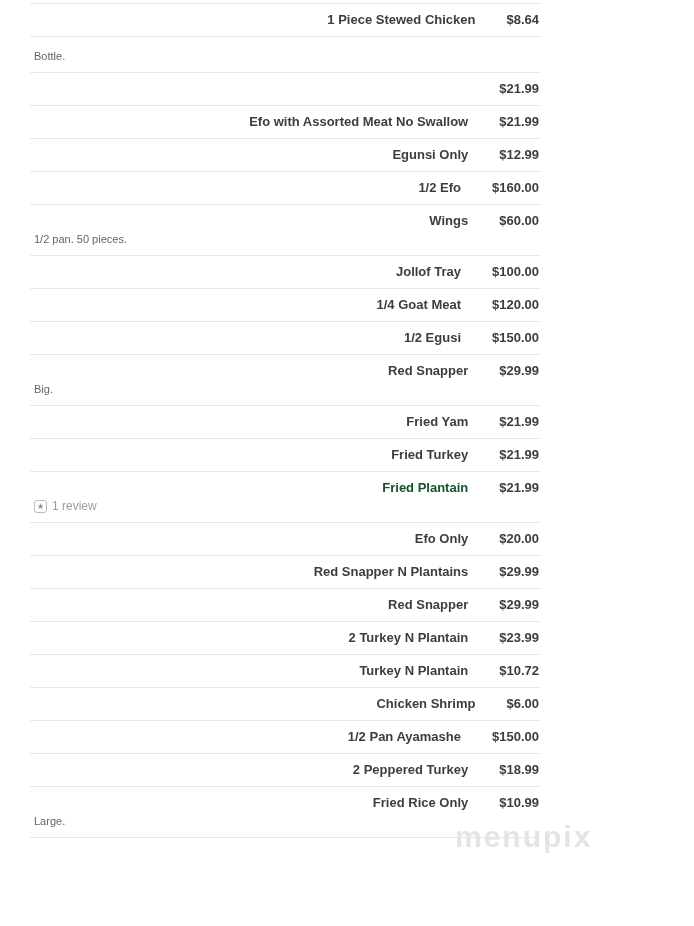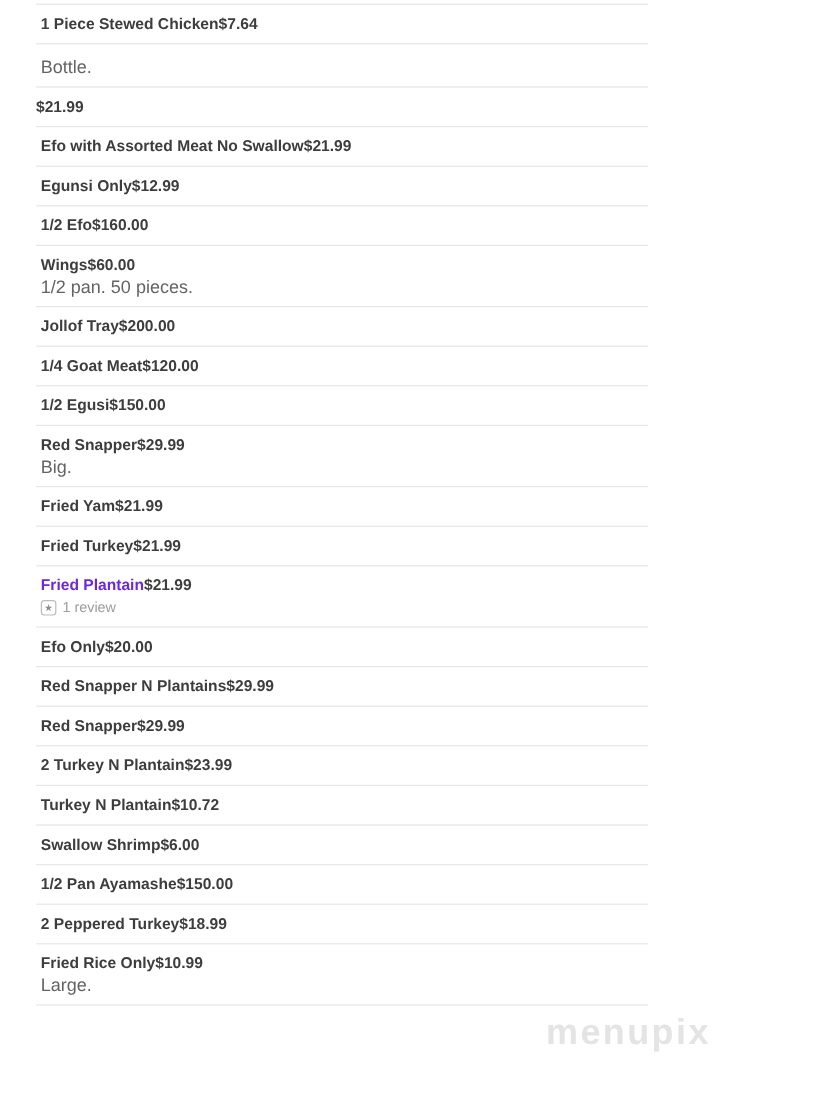--- a/index.html
+++ b/index.html
@@ -13,21 +13,21 @@
   }
   .page {
     position: relative;
     width: 694px;
     height: 926px;
     background: #ffffff;
   }
   .watermark {
     position: absolute;
     left: 455px;
-    top: 844px;
+    top: 820px;
     font-size: 30px;
     font-weight: 600;
     letter-spacing: 2px;
     color: #e4e4e4;
     z-index: 0;
     user-select: none;
   }
   .menu {
     position: absolute;
     left: 30px;
@@ -35,45 +35,46 @@
     width: 510px;
     z-index: 1;
     border-bottom: 1px solid #e7e7e7;
   }
   .row {
     border-top: 1px solid #e7e7e7;
     padding: 8px 0 9px 0;
   }
   .row-main {
     display: flex;
-    justify-content: flex-start;
+    justify-content: flex-end;
     align-items: flex-start;
+    gap: 31px;
   }
   .name {
     font-size: 13px;
     line-height: 15px;
     font-weight: 700;
     color: #3d3d3d;
     padding-left: 4px;
   }
   .name.link {
-    color: #6d28d9;
+    color: #14532d;
     cursor: pointer;
   }
   .price {
     font-size: 13px;
     line-height: 15px;
     font-weight: 700;
     color: #3d3d3d;
     white-space: nowrap;
     padding-right: 1px;
   }
   .desc {
     margin-top: 5px;
-    font-size: 15px;
+    font-size: 11px;
     line-height: 13px;
     color: #646464;
     padding-left: 4px;
   }
   .review {
     margin-top: 5px;
     display: flex;
     align-items: center;
     gap: 5px;
     font-size: 12px;
@@ -99,21 +100,21 @@
 </style>
 </head>
 <body>
 
 <div class="page">
   <div class="watermark">menupix</div>
   <div class="menu" id="menu-list">
   <div class="row">
     <div class="row-main">
       <span class="name">1 Piece Stewed Chicken</span>
-      <span class="price">$7.64</span>
+      <span class="price">$8.64</span>
     </div>
   </div>
 
   <div class="row">
   <div class="desc">Bottle.</div>
       </div>
 
   <div class="row">
     <div class="row-main">
       <span class="price">$21.99</span>
@@ -145,21 +146,21 @@
     <div class="row-main">
       <span class="name">Wings</span>
       <span class="price">$60.00</span>
     </div>
   <div class="desc">1/2 pan. 50 pieces.</div>
       </div>
 
   <div class="row">
     <div class="row-main">
       <span class="name">Jollof Tray</span>
-      <span class="price">$200.00</span>
+      <span class="price">$100.00</span>
     </div>
   </div>
 
   <div class="row">
     <div class="row-main">
       <span class="name">1/4 Goat Meat</span>
       <span class="price">$120.00</span>
     </div>
   </div>
 
@@ -233,21 +234,21 @@
 
   <div class="row">
     <div class="row-main">
       <span class="name">Turkey N Plantain</span>
       <span class="price">$10.72</span>
     </div>
   </div>
 
   <div class="row">
     <div class="row-main">
-      <span class="name">Swallow Shrimp</span>
+      <span class="name">Chicken Shrimp</span>
       <span class="price">$6.00</span>
     </div>
   </div>
 
 
   <div class="row">
     <div class="row-main">
       <span class="name">1/2 Pan Ayamashe</span>
       <span class="price">$150.00</span>
     </div>

